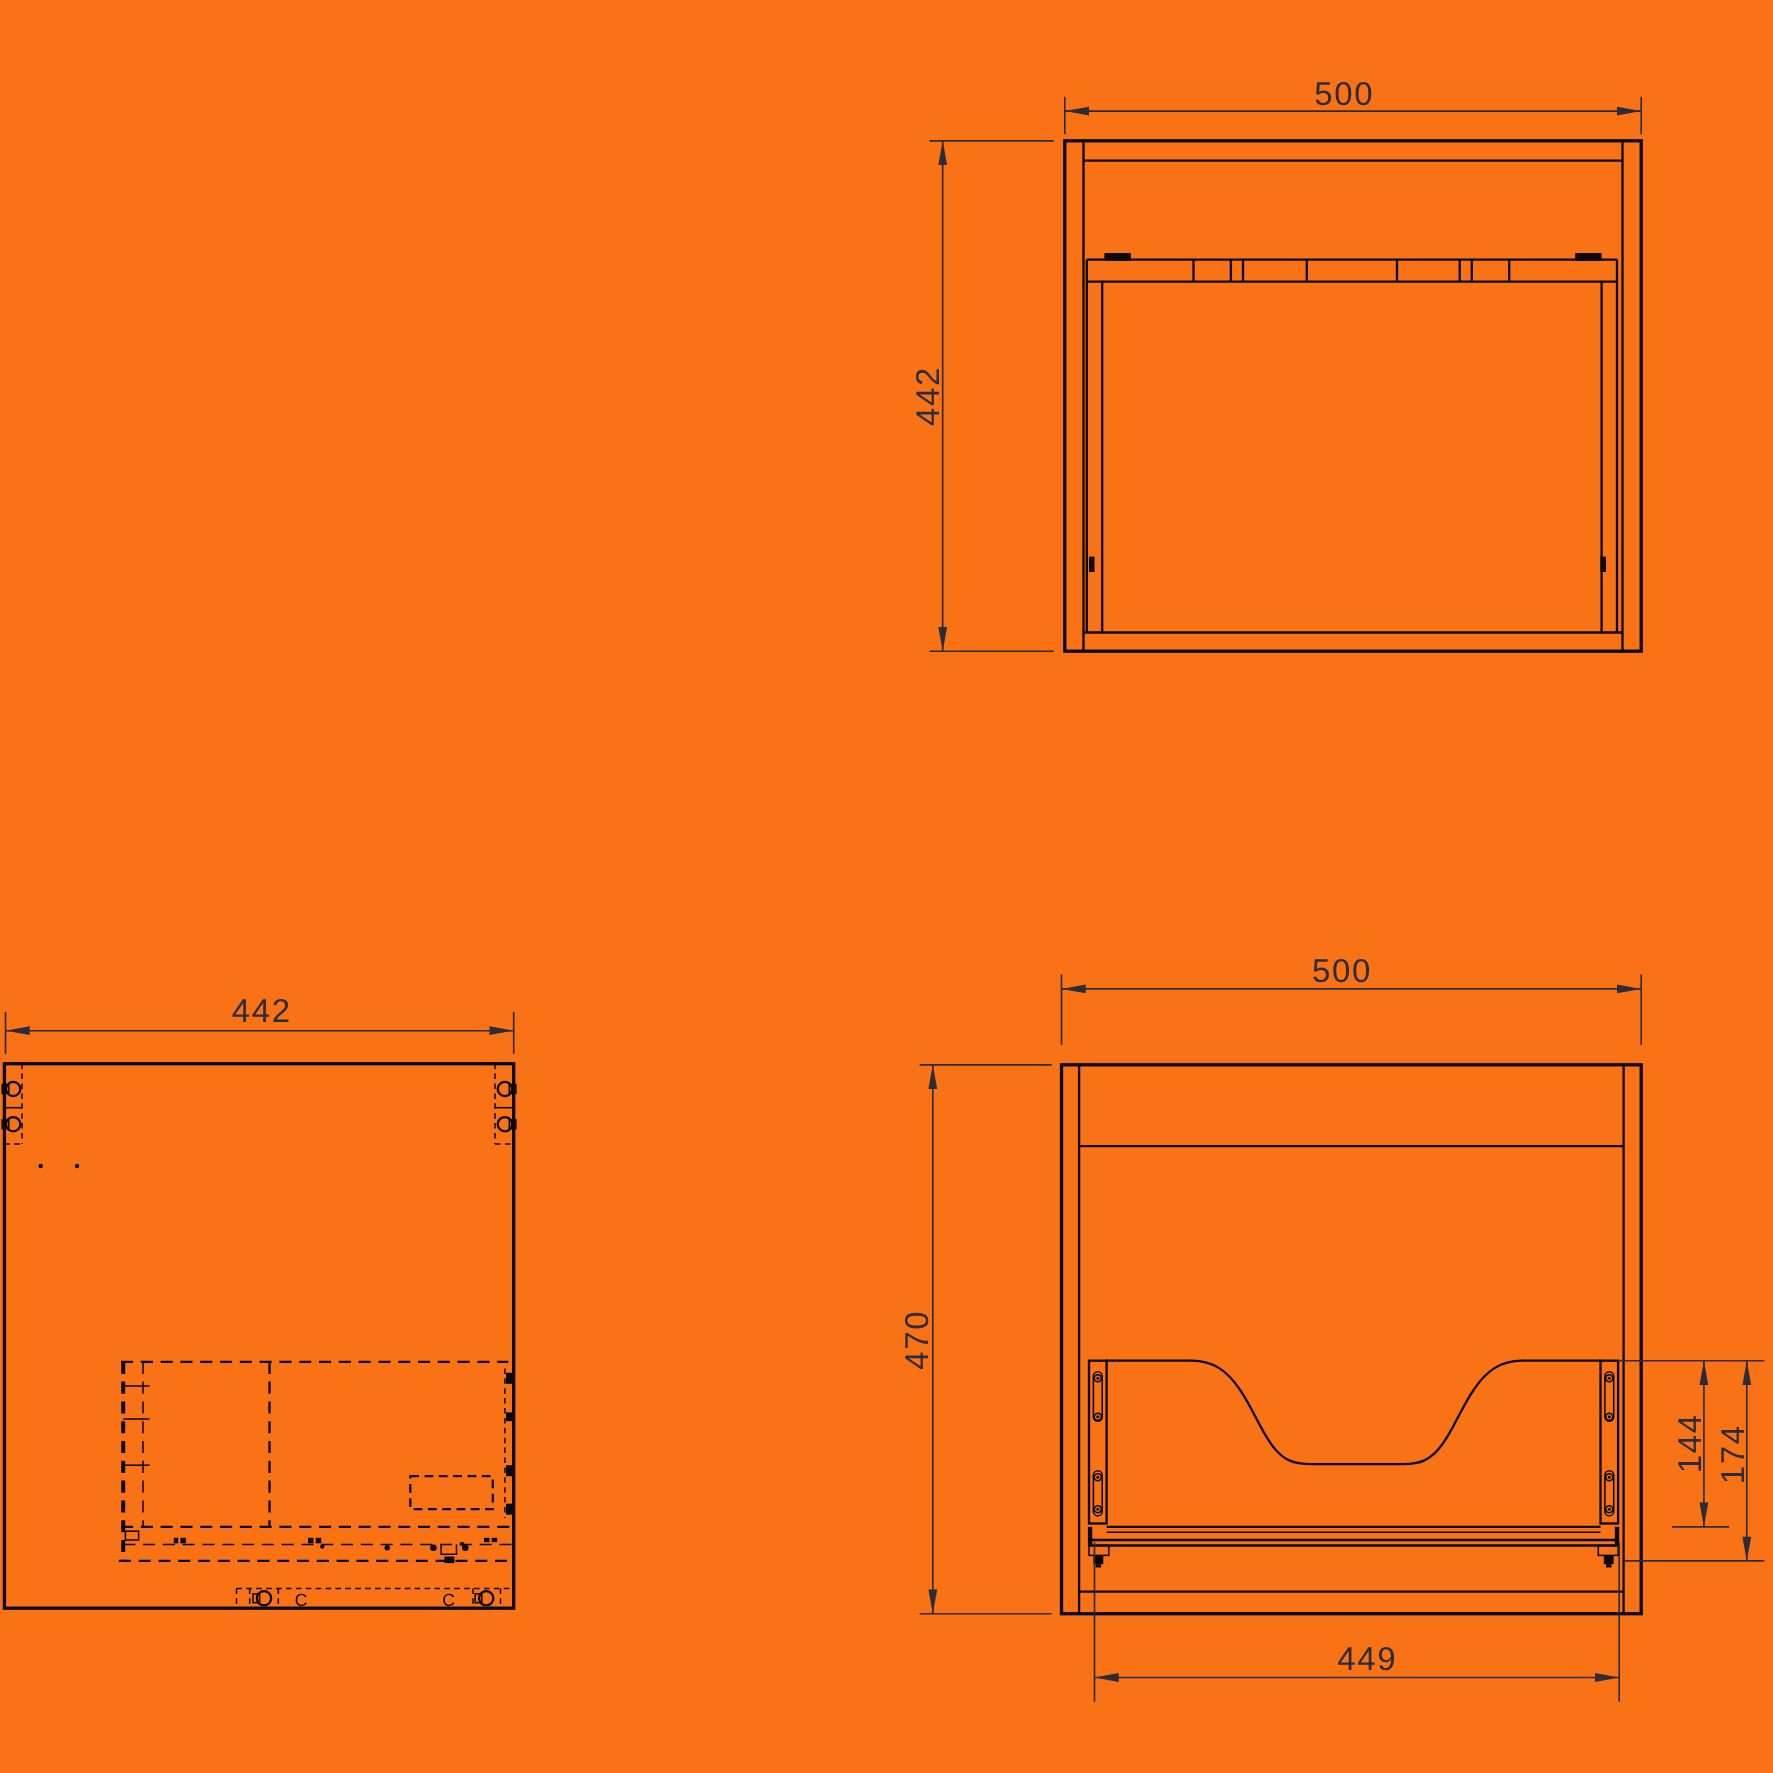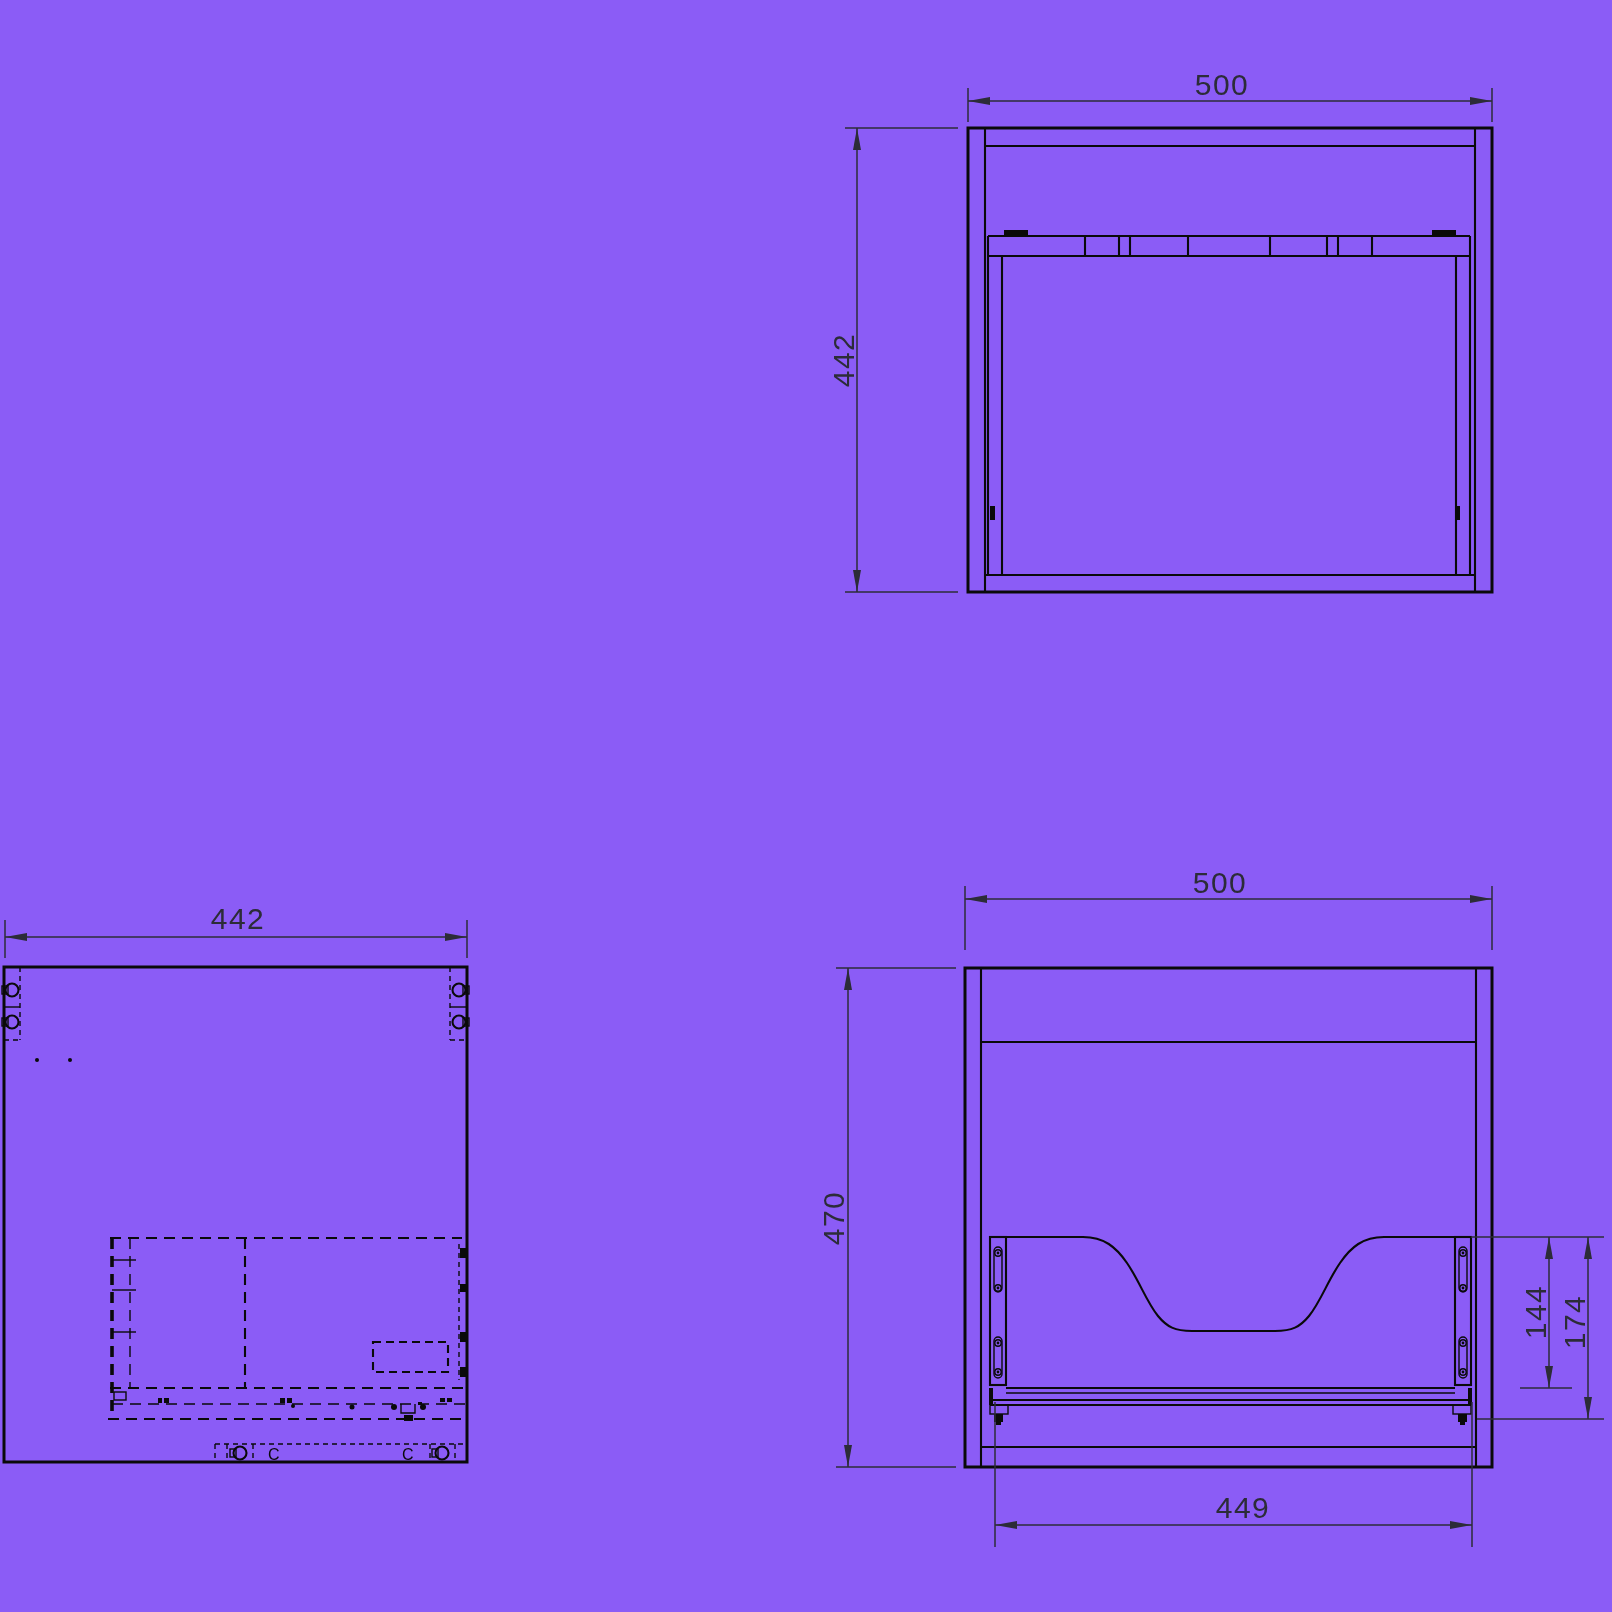--- a/index.html
+++ b/index.html
@@ -1,20 +1,20 @@
 <!DOCTYPE html>
 <html><head>
 <meta charset="utf-8">
 <style>
   html, body { margin: 0; padding: 0; background: #ffffff; }
   .sheet {
     position: relative;
     width: 1612px;
     height: 1612px;
-    background: #8b5cf6;
+    background: #f97316;
     font-family: "Liberation Sans", sans-serif;
   }
   svg { display: block; }
 
   
   .geo  { stroke: #0a0a0a; fill: none; stroke-width: 2; }
   .sw1  { stroke-width: 1.4; }
   .sw2  { stroke-width: 2.1; }
   .sw3  { stroke-width: 3; }
   .sw35 { stroke-width: 3.6; }

